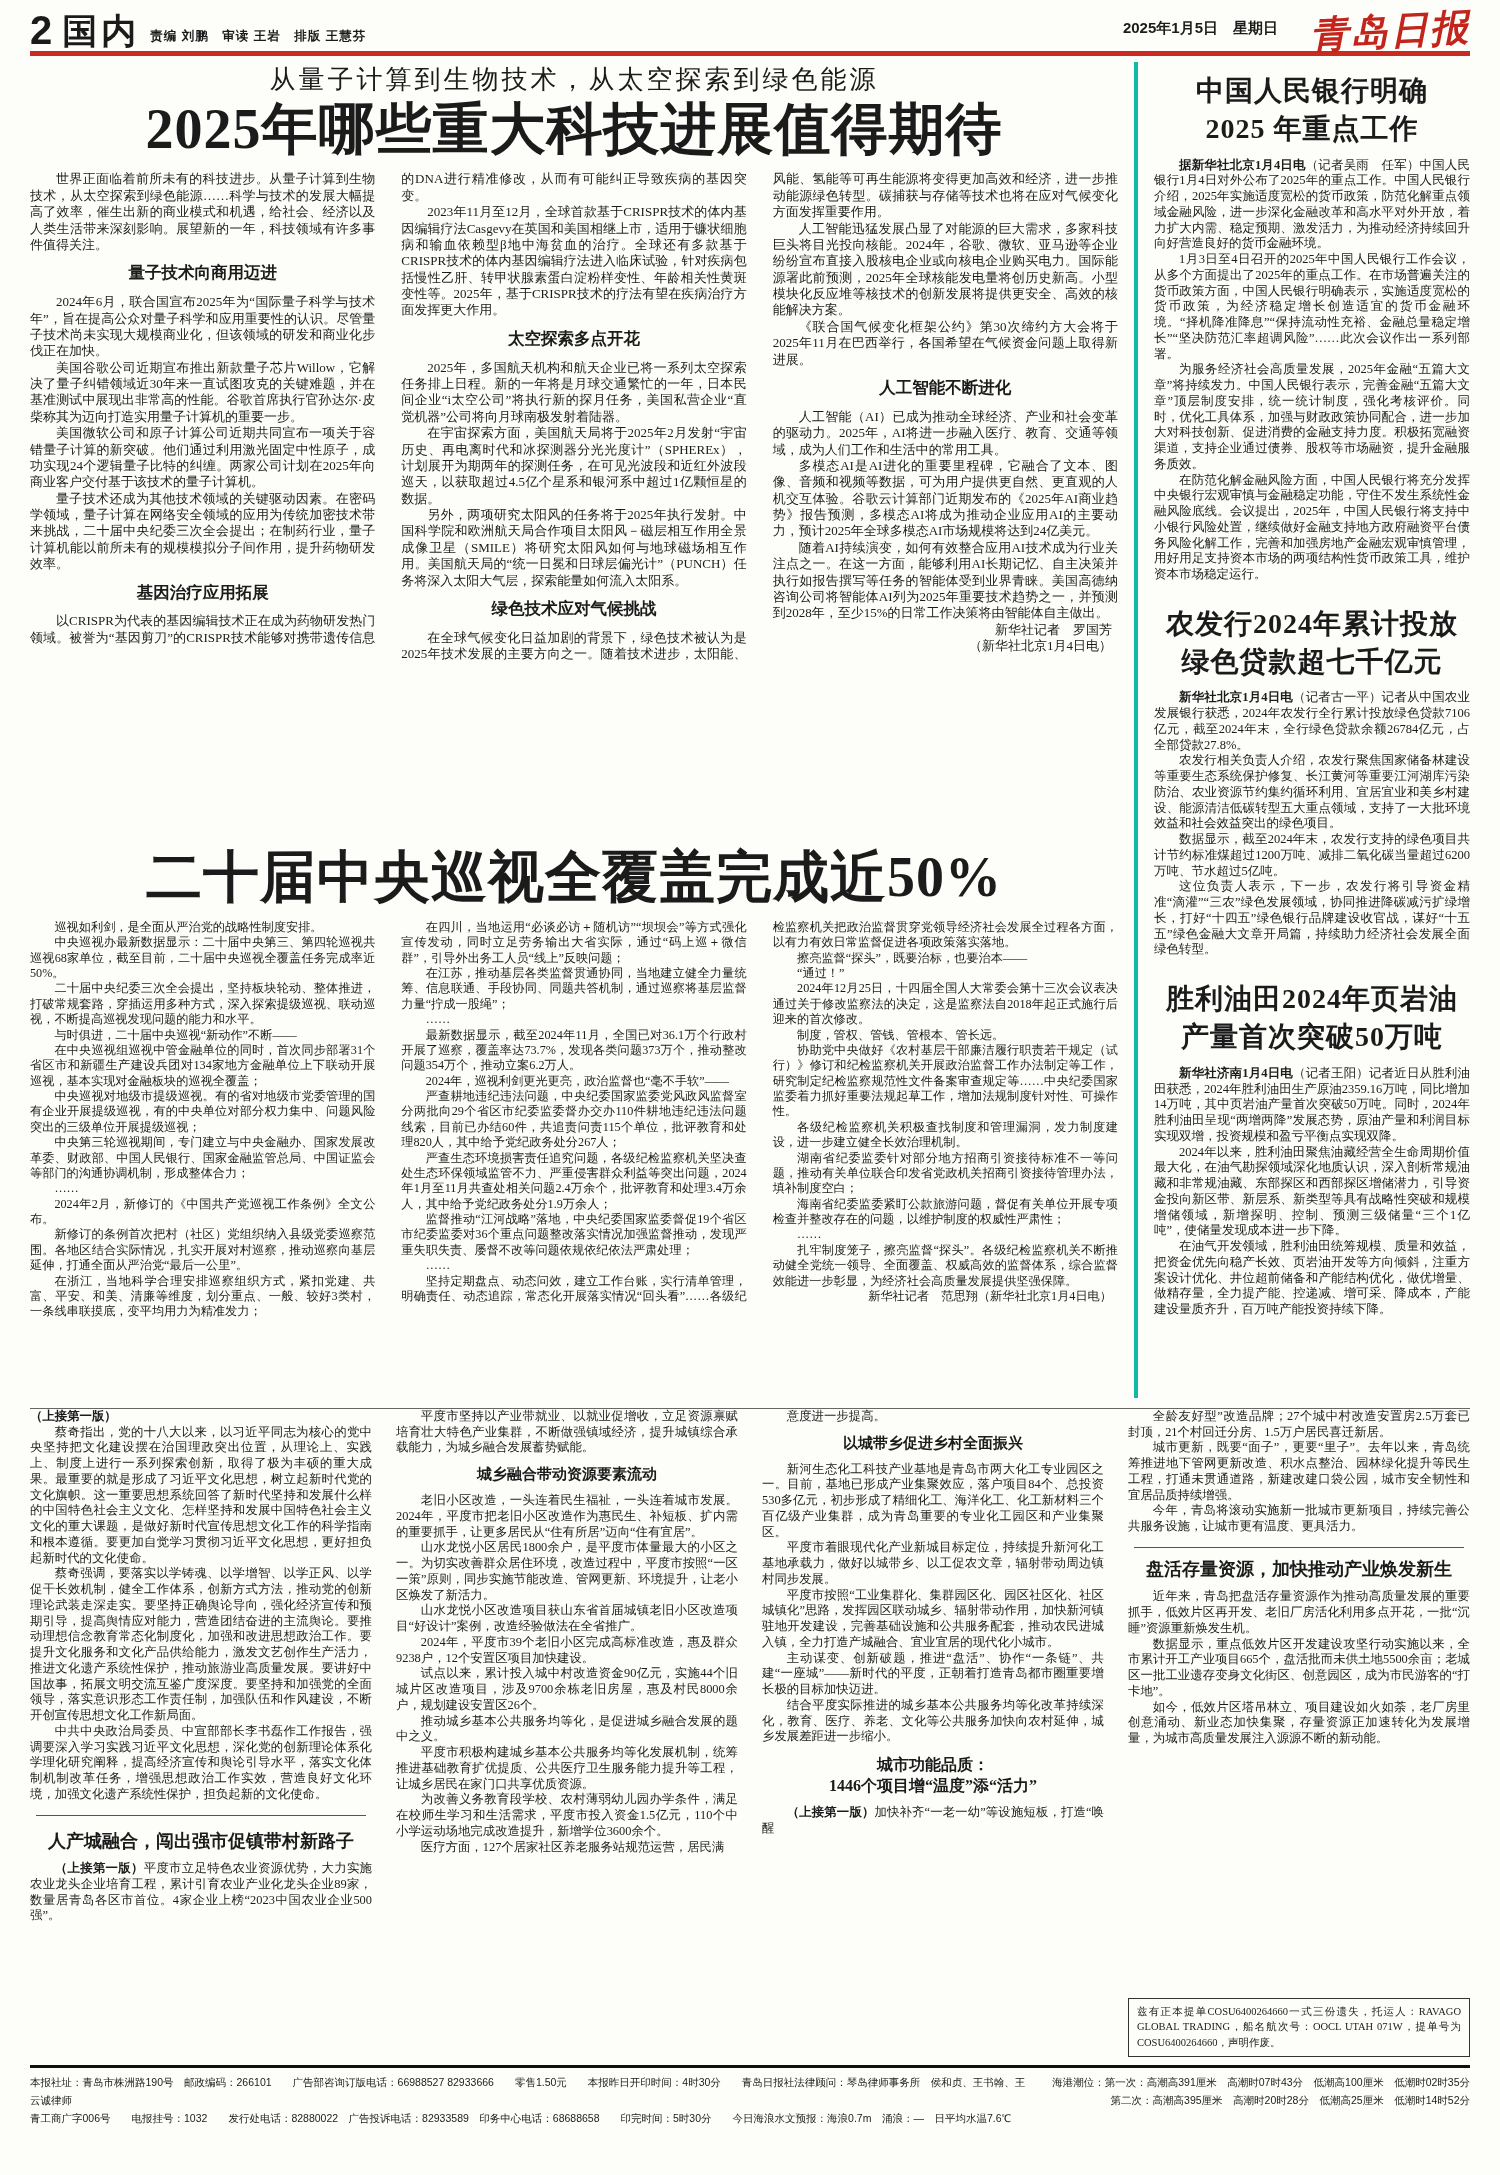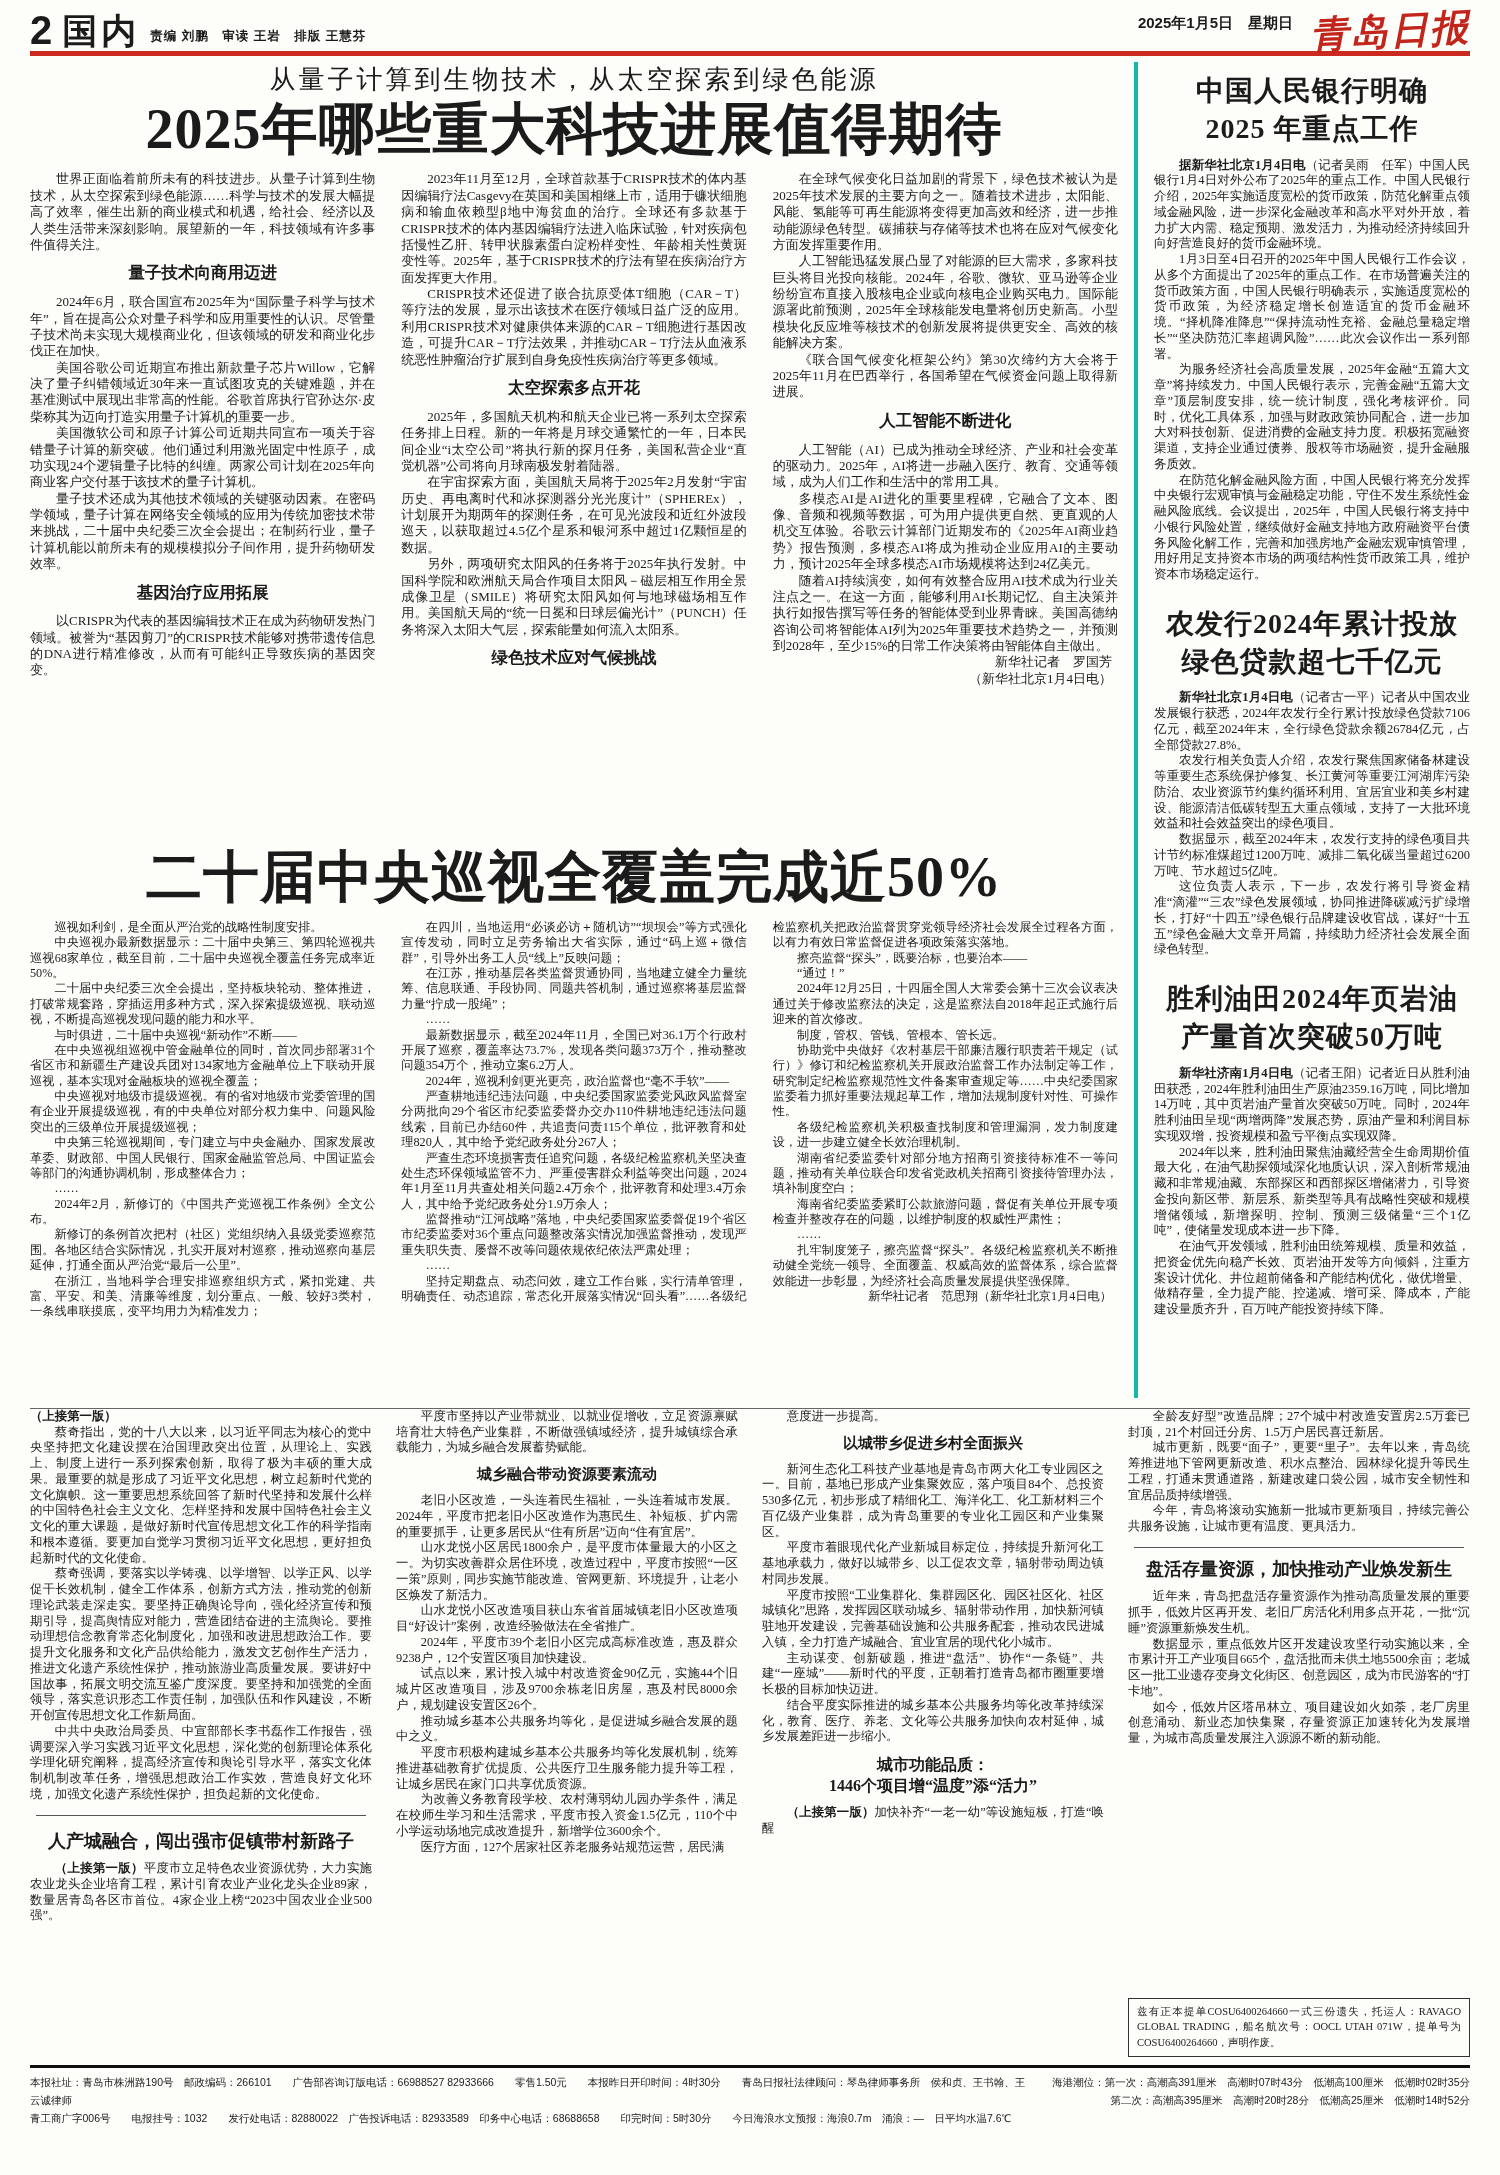--- a/index.html
+++ b/index.html
@@ -5,21 +5,21 @@
   * { margin:0; padding:0; box-sizing:border-box; }
   body { background:#888; font-family:"Liberation Serif","DejaVu Serif",serif; }
   .page { position:relative; width:1500px; height:2175px; margin:0 auto; background:#fdfdfa; color:#1b1b1b; overflow:hidden; padding:6px 30px 0; }
 
   
   .hdr { display:flex; justify-content:space-between; align-items:flex-end; height:42px; }
   .hdr-left { display:flex; align-items:flex-end; gap:10px; }
   .pageno { font-size:40px; font-weight:bold; line-height:.9; font-family:"Liberation Sans",sans-serif; }
   .secname { font-size:35px; font-weight:900; letter-spacing:4px; line-height:.95; }
   .editors { font-size:12.5px; font-weight:bold; padding-bottom:3px; letter-spacing:1px; font-family:"Liberation Sans",sans-serif; }
-  .hdr-right { display:flex; align-items:flex-start; gap:17px; }
+  .hdr-right { display:flex; align-items:center; gap:32px; }
   .dateline { font-size:15px; font-weight:bold; padding-bottom:4px; font-family:"Liberation Sans",sans-serif; }
   .masthead { font-size:38px; font-weight:bold; font-style:italic; color:#c2251c; transform:rotate(-3deg); line-height:.9; letter-spacing:2px; }
   .redrule { border:none; height:5px; background:#cb2a20; margin-top:3px; }
 
   
   .main { display:flex; margin-top:6px; }
   .main-left { width:1088px; }
   .sidebar { flex:1; border-left:4px solid #14b8a6; margin-left:16px; padding-left:16px; }
 
   .kicker { text-align:center; font-size:26px; font-weight:400; letter-spacing:3px; margin:0 0 2px; }
@@ -81,21 +81,20 @@
         <div class="body-cols lead-body">
             <div class="para">世界正面临着前所未有的科技进步。从量子计算到生物技术，从太空探索到绿色能源……科学与技术的发展大幅提高了效率，催生出新的商业模式和机遇，给社会、经济以及人类生活带来深刻影响。展望新的一年，科技领域有许多事件值得关注。</div>
             <div class="subhead">量子技术向商用迈进</div>
             <div class="para">2024年6月，联合国宣布2025年为“国际量子科学与技术年”，旨在提高公众对量子科学和应用重要性的认识。尽管量子技术尚未实现大规模商业化，但该领域的研发和商业化步伐正在加快。</div>
             <div class="para">美国谷歌公司近期宣布推出新款量子芯片Willow，它解决了量子纠错领域近30年来一直试图攻克的关键难题，并在基准测试中展现出非常高的性能。谷歌首席执行官孙达尔·皮柴称其为迈向打造实用量子计算机的重要一步。</div>
             <div class="para">美国微软公司和原子计算公司近期共同宣布一项关于容错量子计算的新突破。他们通过利用激光固定中性原子，成功实现24个逻辑量子比特的纠缠。两家公司计划在2025年向商业客户交付基于该技术的量子计算机。</div>
             <div class="para">量子技术还成为其他技术领域的关键驱动因素。在密码学领域，量子计算在网络安全领域的应用为传统加密技术带来挑战，二十届中央纪委三次全会提出；在制药行业，量子计算机能以前所未有的规模模拟分子间作用，提升药物研发效率。</div>
             <div class="subhead">基因治疗应用拓展</div>
             <div class="para">以CRISPR为代表的基因编辑技术正在成为药物研发热门领域。被誉为“基因剪刀”的CRISPR技术能够对携带遗传信息的DNA进行精准修改，从而有可能纠正导致疾病的基因突变。</div>
             <div class="para">2023年11月至12月，全球首款基于CRISPR技术的体内基因编辑疗法Casgevy在英国和美国相继上市，适用于镰状细胞病和输血依赖型β地中海贫血的治疗。全球还有多款基于CRISPR技术的体内基因编辑疗法进入临床试验，针对疾病包括慢性乙肝、转甲状腺素蛋白淀粉样变性、年龄相关性黄斑变性等。2025年，基于CRISPR技术的疗法有望在疾病治疗方面发挥更大作用。</div>
-            <div class="para">CRISPR技术还促进了嵌合抗原受体T细胞（CAR－T）等疗法的发展，显示出该技术在医疗领域日益广泛的应用。利用CRISPR技术对健康供体来源的CAR－T细胞进行基因改造，可提升CAR－T疗法效果，并推动CAR－T疗法从血液系统恶性肿瘤治疗扩展到自身免疫性疾病治疗等更多领域。</div>
             <div class="subhead">太空探索多点开花</div>
             <div class="para">2025年，多国航天机构和航天企业已将一系列太空探索任务排上日程。新的一年将是月球交通繁忙的一年，日本民间企业“i太空公司”将执行新的探月任务，美国私营企业“直觉机器”公司将向月球南极发射着陆器。</div>
             <div class="para">在宇宙探索方面，美国航天局将于2025年2月发射“宇宙历史、再电离时代和冰探测器分光光度计”（SPHEREx），计划展开为期两年的探测任务，在可见光波段和近红外波段巡天，以获取超过4.5亿个星系和银河系中超过1亿颗恒星的数据。</div>
             <div class="para">另外，两项研究太阳风的任务将于2025年执行发射。中国科学院和欧洲航天局合作项目太阳风－磁层相互作用全景成像卫星（SMILE）将研究太阳风如何与地球磁场相互作用。美国航天局的“统一日冕和日球层偏光计”（PUNCH）任务将深入太阳大气层，探索能量如何流入太阳系。</div>
             <div class="subhead">绿色技术应对气候挑战</div>
             <div class="para">在全球气候变化日益加剧的背景下，绿色技术被认为是2025年技术发展的主要方向之一。随着技术进步，太阳能、风能、氢能等可再生能源将变得更加高效和经济，进一步推动能源绿色转型。碳捕获与存储等技术也将在应对气候变化方面发挥重要作用。</div>
             <div class="para">人工智能迅猛发展凸显了对能源的巨大需求，多家科技巨头将目光投向核能。2024年，谷歌、微软、亚马逊等企业纷纷宣布直接入股核电企业或向核电企业购买电力。国际能源署此前预测，2025年全球核能发电量将创历史新高。小型模块化反应堆等核技术的创新发展将提供更安全、高效的核能解决方案。</div>
             <div class="para">《联合国气候变化框架公约》第30次缔约方大会将于2025年11月在巴西举行，各国希望在气候资金问题上取得新进展。</div>
             <div class="subhead">人工智能不断进化</div>
             <div class="para">人工智能（AI）已成为推动全球经济、产业和社会变革的驱动力。2025年，AI将进一步融入医疗、教育、交通等领域，成为人们工作和生活中的常用工具。</div>

